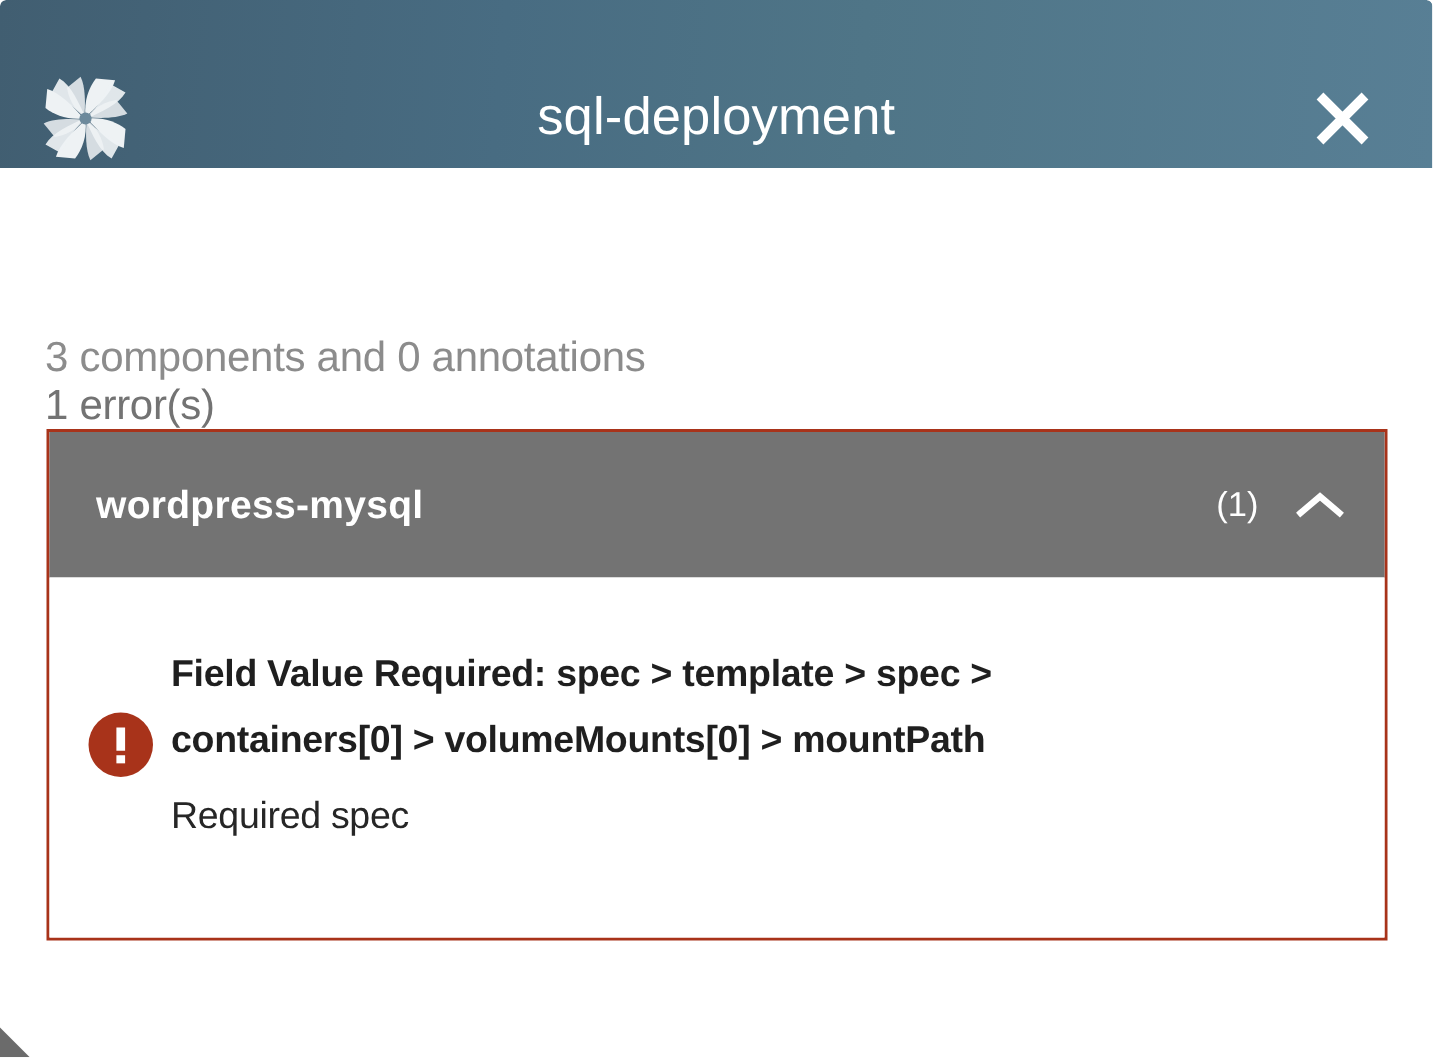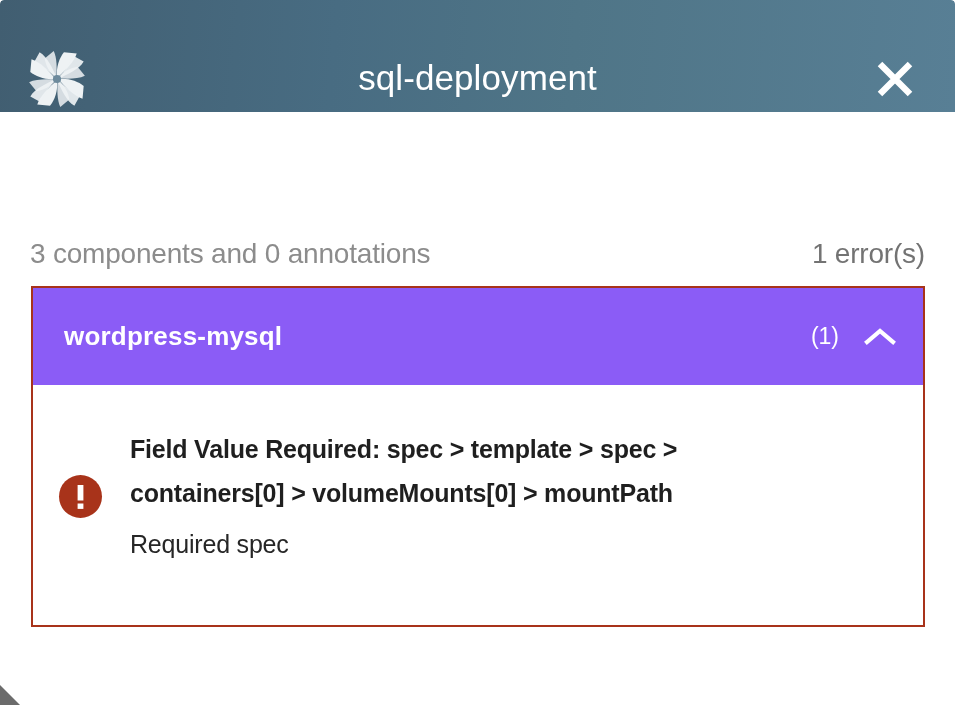--- a/index.html
+++ b/index.html
@@ -72,22 +72,23 @@
 
   
   #summary-row {
     position: absolute;
     left: 0;
     right: 0;
     top: 222px;
     height: 48px;
     padding: 0 30px;
     display: flex;
-    align-items: flex-end;
+    align-items: flex-start;
     justify-content: space-between;
+    flex-direction: column;
   }
   #summary-text {
     color: #8c8c8c;
     font-size: 28px;
     font-weight: 400;
     letter-spacing: -0.2px;
   }
   #error-count {
     color: #737373;
     font-size: 28px;
@@ -99,21 +100,21 @@
   #accordion {
     position: absolute;
     left: 31px;
     top: 286px;
     width: 894px;
     border: 2px solid #a8331a;
     background: #ffffff;
   }
 
   #accordion-header {
-    background: #8b5cf6;
+    background: #737373;
     height: 97px;
     display: flex;
     align-items: center;
     justify-content: space-between;
     padding: 0 26px 0 31px;
     cursor: pointer;
   }
   #accordion-title {
     color: #ffffff;
     font-size: 26px;
@@ -141,21 +142,21 @@
 
   #accordion-body {
     background: #ffffff;
     padding: 42px 30px 44px 26px;
     min-height: 240px;
   }
 
   .error-row {
     display: flex;
     align-items: center;
-    gap: 24px;
+    gap: 8px;
   }
 
   .error-icon {
     flex: 0 0 auto;
     width: 43px;
     height: 43px;
     border-radius: 50%;
     background: #a8331a;
     display: flex;
     align-items: center;

